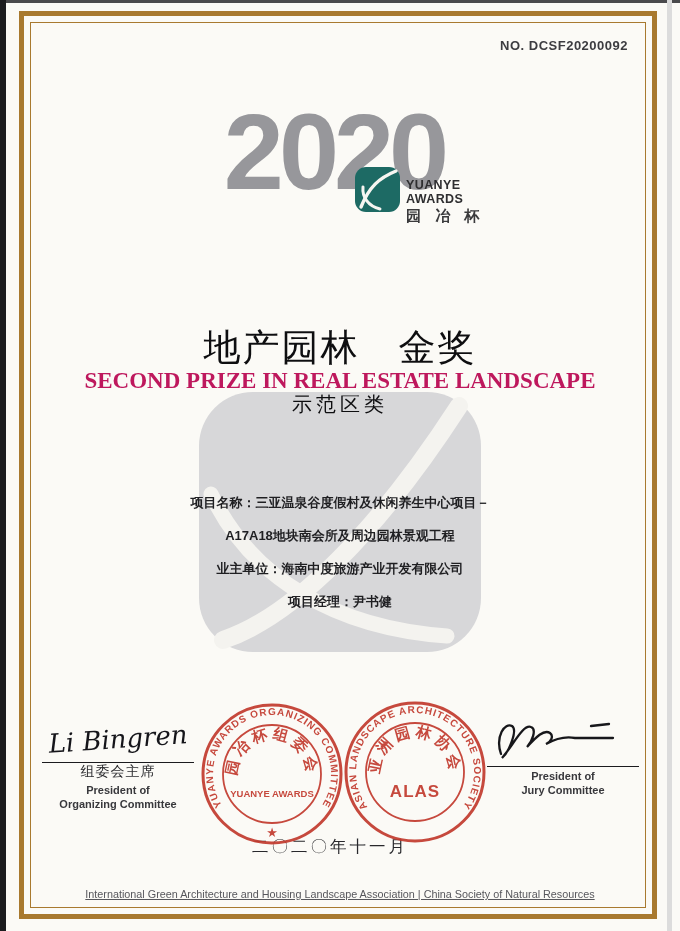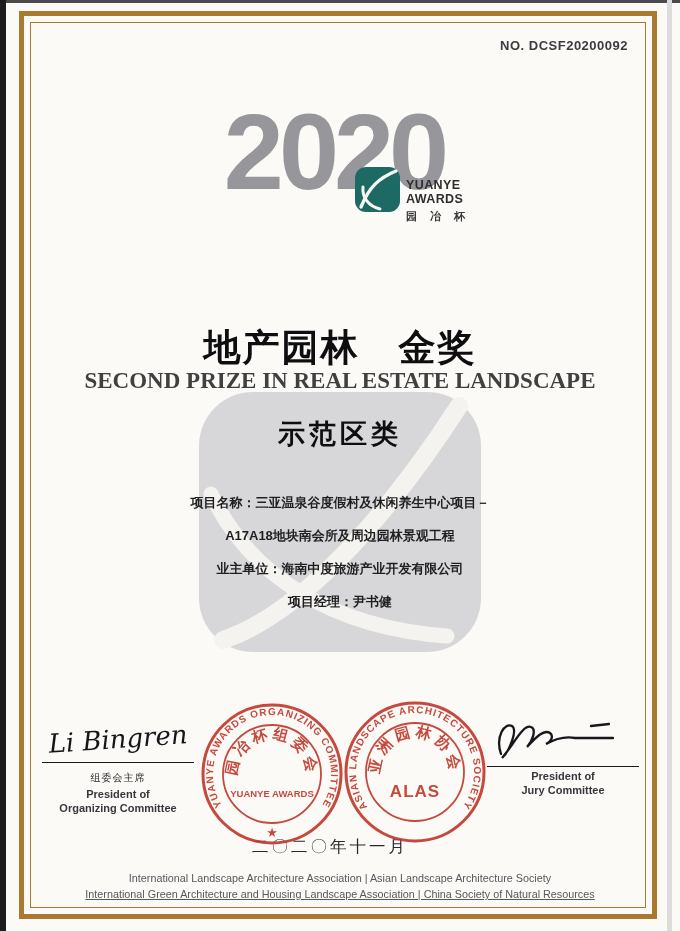--- a/index.html
+++ b/index.html
@@ -12,34 +12,34 @@
     border:5px solid #a8792f;box-sizing:border-box;}
   .frame-inner{position:absolute;left:6px;top:6px;right:6px;bottom:6px;
     border:1.5px solid #a8792f;}
   .abs{position:absolute;}
   .ctr{position:absolute;left:0;right:0;text-align:center;}
   .cert-no{top:38px;right:52px;font-size:13px;font-weight:bold;color:#3c3c40;letter-spacing:.5px;}
   .year{top:98px;font-size:108px;line-height:1;font-weight:bold;color:#97979b;
     letter-spacing:-5px;transform:translateX(-6px);}
   .brand-en{left:406px;top:178px;font-size:12.5px;font-weight:bold;color:#2e2e30;
     line-height:14px;letter-spacing:.4px;}
-  .brand-cn{font-size:11px;font-weight:bold;letter-spacing:5px;color:#3a3a3c;margin-top:3px;}
-  .title-cn{top:323px;font-size:37px;font-weight:bold;color:#0e0e10;letter-spacing:2px;z-index:2;}
-  .title-en{top:368px;font-size:23px;font-weight:bold;color:#404040;
+  .brand-cn{font-size:15px;font-weight:bold;letter-spacing:5px;color:#3a3a3c;margin-top:3px;}
+  .title-cn{top:323px;font-size:37px;font-weight:normal;color:#0e0e10;letter-spacing:2px;z-index:2;}
+  .title-en{top:368px;font-size:23px;font-weight:bold;color:#be185d;
     font-family:"Liberation Serif",serif;z-index:2;}
-  .category{top:416px;font-size:27px;font-weight:bold;color:#0e0e10;letter-spacing:4px;z-index:2;}
+  .category{top:391px;font-size:20px;font-weight:normal;color:#0e0e10;letter-spacing:4px;z-index:2;}
   .details{top:486px;font-size:13px;font-weight:bold;color:#1f1f22;line-height:33px;z-index:2;}
   .watermark{left:195px;top:388px;z-index:1;}
   .sig-block{width:170px;text-align:center;z-index:2;}
   .sig-left{left:33px;top:716px;}
   .sig-right{left:478px;top:716px;}
   .sig-name{font-family:"DejaVu Serif",serif;font-style:italic;font-size:26px;color:#15151a;
     transform:rotate(-4deg);height:46px;line-height:46px;white-space:nowrap;}
   .sig-line{border-bottom:1.6px solid #1b1b1e;width:152px;margin:0 auto;}
-  .role-cn{font-size:10px;color:#2d2d30;margin-top:8px;letter-spacing:1px;}
+  .role-cn{font-size:14px;color:#2d2d30;margin-top:0;letter-spacing:1px;}
   .role-en{font-size:11px;font-weight:bold;color:#38383c;line-height:13.5px;margin-top:3px;}
   .seal{position:absolute;z-index:3;opacity:.92;}
   .seal-left{left:198px;top:700px;}
   .seal-right{left:341px;top:698px;}
   .date-line{top:836px;font-size:16.5px;color:#28282c;letter-spacing:3px;transform:translateX(-10px);z-index:2;}
   .footer{font-size:10.8px;color:#57575c;z-index:2;}
   .footer-1{top:872px;}
   .footer-2{top:888px;text-decoration:underline;}
 </style>
 </head>
@@ -137,16 +137,15 @@
       <textPath href="#ringR" startOffset="50%" text-anchor="middle">ASIAN LANDSCAPE ARCHITECTURE SOCIETY</textPath>
     </text>
     <text font-size="15" font-weight="bold" fill="#c23a2e" letter-spacing="4">
       <textPath href="#arcR" startOffset="50%" text-anchor="middle">亚洲园林协会</textPath>
     </text>
     <text x="74" y="99" font-size="17" font-weight="bold" fill="#c23a2e" text-anchor="middle" letter-spacing="1">ALAS</text>
   </svg>
 
   <div class="ctr date-line">二〇二〇年十一月</div>
 
-  <div class="ctr footer footer-1">International Landscape Architecture Association | Asian Landscape Architecture Society</div>
   <div class="ctr footer footer-2">International Green Architecture and Housing Landscape Association | China Society of Natural Resources</div>
 
 </div>
 
 </body></html>

